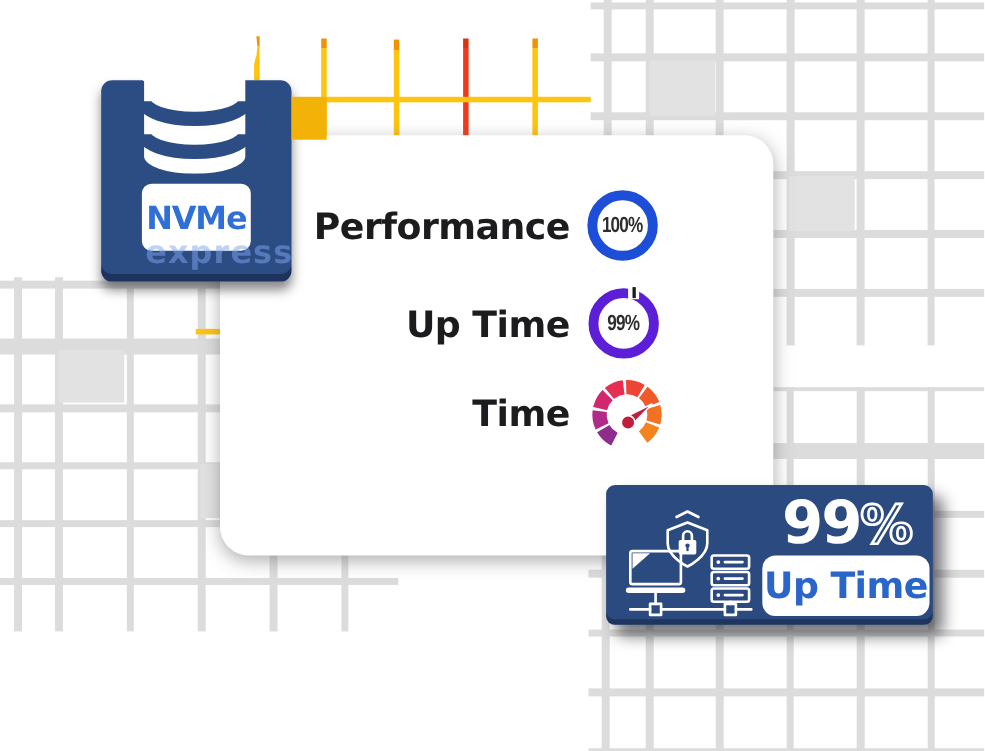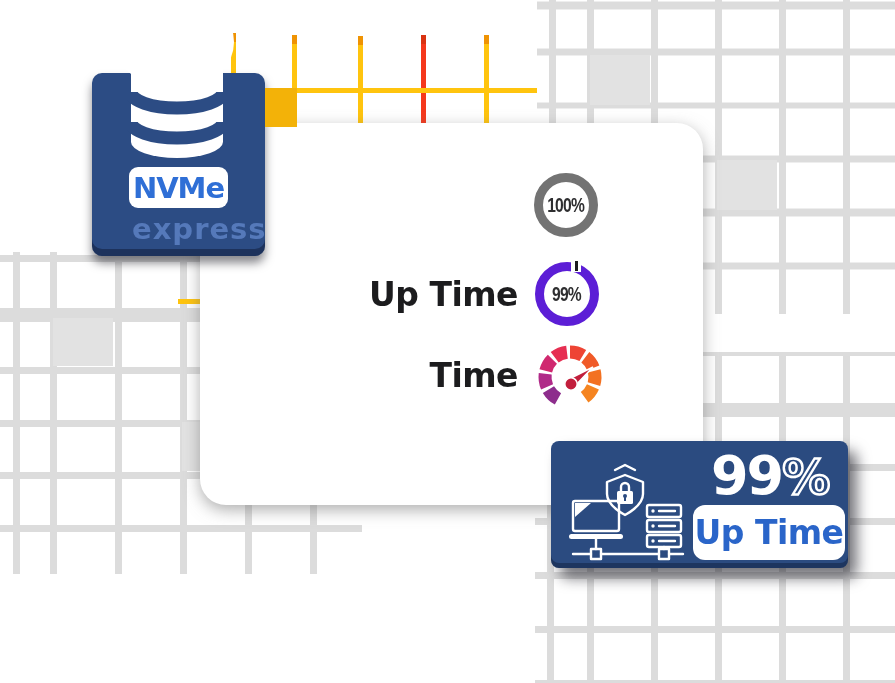--- a/index.html
+++ b/index.html
@@ -44,21 +44,21 @@
   .ring-value{display:inline-block;transform:scaleX(.78);font-family:"Liberation Sans",sans-serif;
     font-size:20px;font-weight:bold;color:#2e2e30;letter-spacing:-1px;white-space:nowrap;}
   #ring-uptime .notch{position:absolute;left:27px;top:-10px;width:10px;height:11px;background:#fff;}
   #ring-uptime .tick{position:absolute;left:30.5px;top:-10px;width:3px;height:10px;background:#1c1c1e;}
 
   
   #nvme-card{left:92px;top:73px;width:173px;height:183px;background:#2c4c84;border-radius:10px;
     box-shadow:inset 0 -7px 0 rgba(10,20,45,.45),0 7px 10px rgba(20,20,30,.5);z-index:31;}
   #nvme-cloud{left:116px;top:0px;width:118px;height:84px;background:#fff;border-radius:48px;z-index:32;}
   #nvme-cyl{left:127px;top:36px;width:100px;height:122px;z-index:33;}
-  #nvme-box{position:absolute;left:37px;top:94px;width:99px;height:41px;background:#fff;border-radius:9px;
+  #nvme-box{position:absolute;left:37px;top:94px;width:99px;height:61px;background:#fff;border-radius:9px;
     display:flex;align-items:center;justify-content:center;z-index:2;}
   #nvme-title{font-size:29px;font-weight:800;color:#2f6fd6;letter-spacing:-1px;}
   #nvme-sub{position:absolute;left:40px;top:139px;width:110px;text-align:right;font-size:29px;
     font-weight:700;color:rgba(125,165,240,.5);letter-spacing:1px;z-index:2;}
 
   
   #uptime-card{left:551px;top:441px;width:297px;height:127px;background:#2b4b80;border-radius:8px;
     box-shadow:inset 0 -5px 0 rgba(10,20,45,.4),9px 10px 14px rgba(25,25,35,.6);z-index:35;}
   #uptime-value-svg{position:absolute;left:158px;top:5px;width:130px;height:58px;}
   #uptime-label-box{position:absolute;left:142px;top:64px;width:152px;height:55px;background:#fff;
@@ -82,21 +82,22 @@
   <div class="vline gold" style="left:231px;top:33px;height:40px;"></div>
   <div class="vline gold" style="left:292px;top:35px;height:95px;"></div>
   <div class="vline gold" style="left:358px;top:36px;height:94px;"></div>
   <div class="vline red" style="left:421px;top:35px;height:95px;"></div>
   <div class="vline gold" style="left:484px;top:35px;height:95px;"></div>
   <div id="circ-h"></div>
   <div id="circ-dash"></div>
 
   <div id="metrics-card" class="abs">
 
-    <div class="ring" style="left:334px;top:50px;border:9px solid #737373;">
+    <div class="metric-label" style="top:59px;">Performance</div>
+    <div class="ring" style="left:334px;top:50px;border:9px solid #1d4ed8;">
       <span class="ring-value">100%</span>
     </div>
 
     <div class="metric-label" style="top:148px;">Up Time</div>
     <div class="ring" id="ring-uptime" style="left:335px;top:139px;border:9px solid #5c1ed6;">
       <span class="ring-value">99%</span>
       <span class="notch"></span>
       <span class="tick"></span>
     </div>
 

